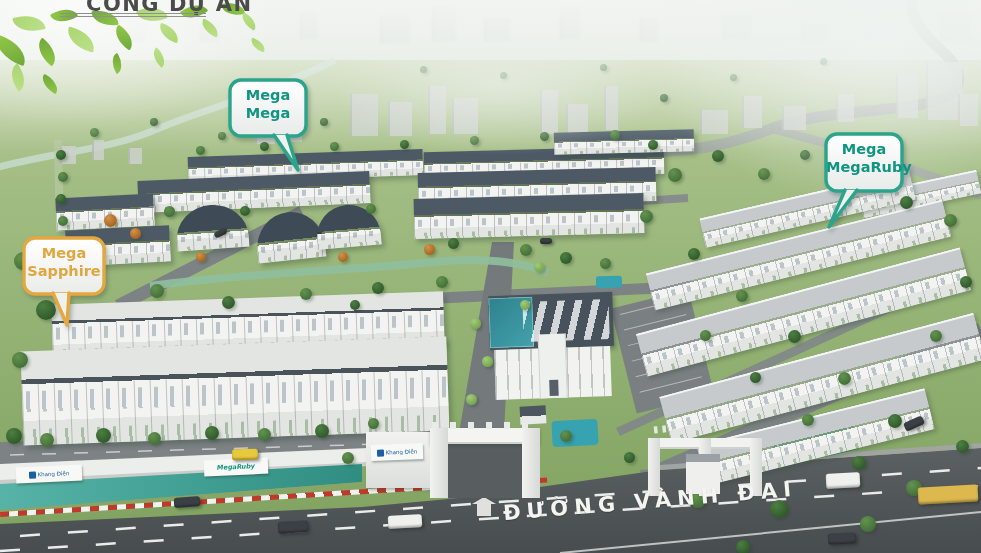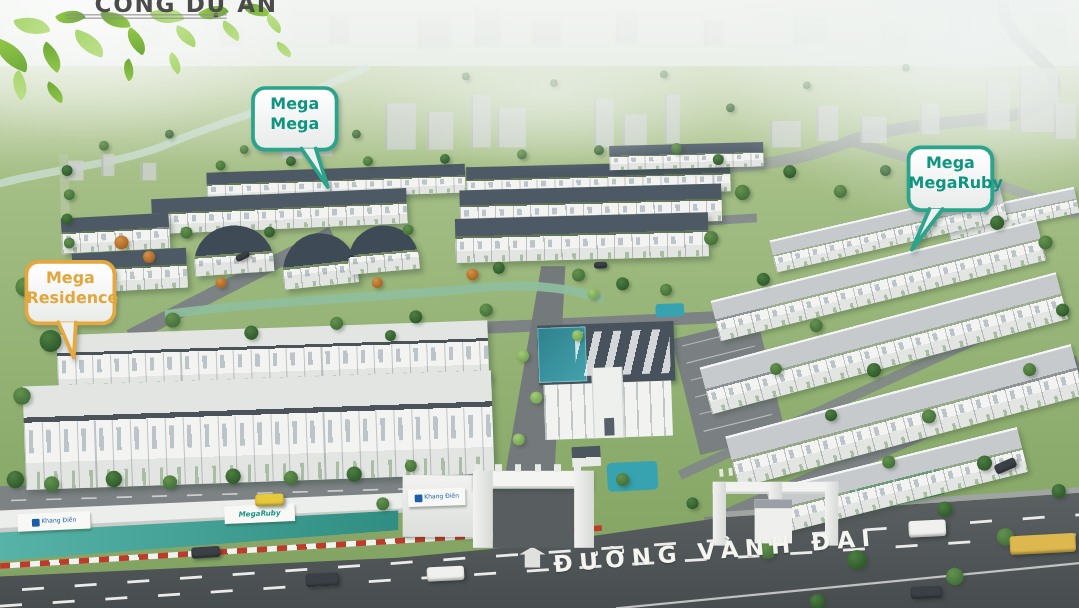--- a/index.html
+++ b/index.html
@@ -219,21 +219,21 @@
           <linearGradient id="cg2" x1="0" y1="0" x2="0" y2="1">
         <stop offset="0" stop-color="#ffffff"></stop>
             <stop offset="1" stop-color="#e9ece9"></stop>
           </linearGradient>
         </defs>
       <rect x="3" y="3" width="80" height="56" rx="11" fill="url(#cg2)" stroke="#e4a83f" stroke-width="3.4"></rect>
       <path d="M 32,58 L 46,90 L 48,58" fill="#eef1ef" stroke="#e4a83f" stroke-width="3.4" stroke-linejoin="round" stroke-linecap="round"></path>
     </svg>
     <div class="txt">
       <div>Mega</div>
-      <div>Residence</div>
+      <div>Sapphire</div>
     </div>
   </div>
 
   <div class="callout" id="callout-residence">
     <svg width="110" height="102" viewBox="0 0 110 102">
       <defs>
           <linearGradient id="cg3" x1="0" y1="0" x2="0" y2="1">
         <stop offset="0" stop-color="#ffffff"></stop>
             <stop offset="1" stop-color="#e7ebe9"></stop>
           </linearGradient>

